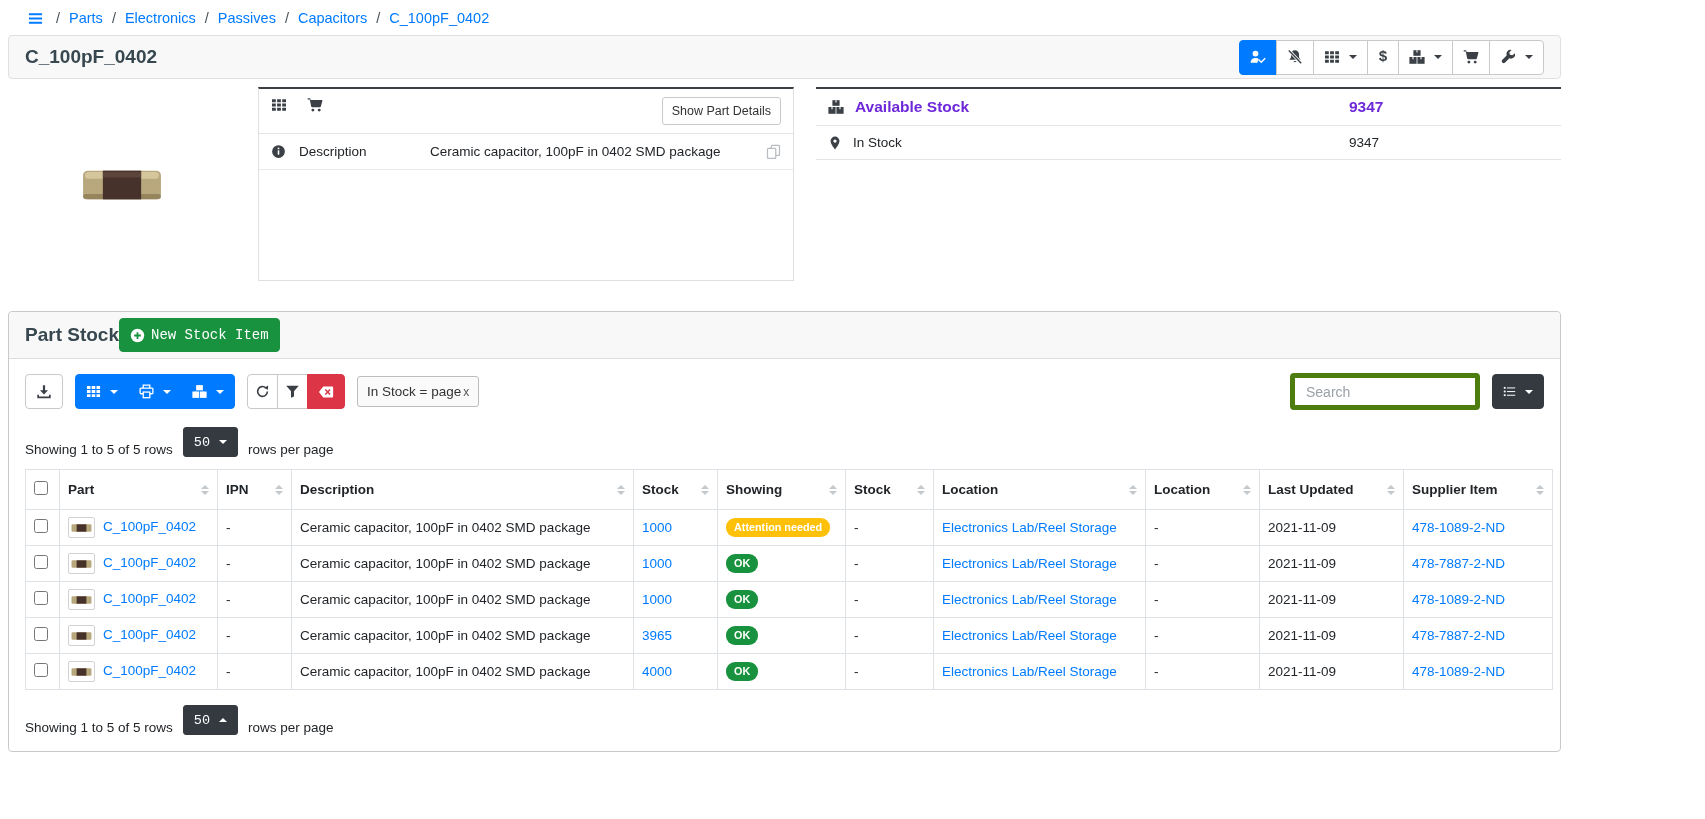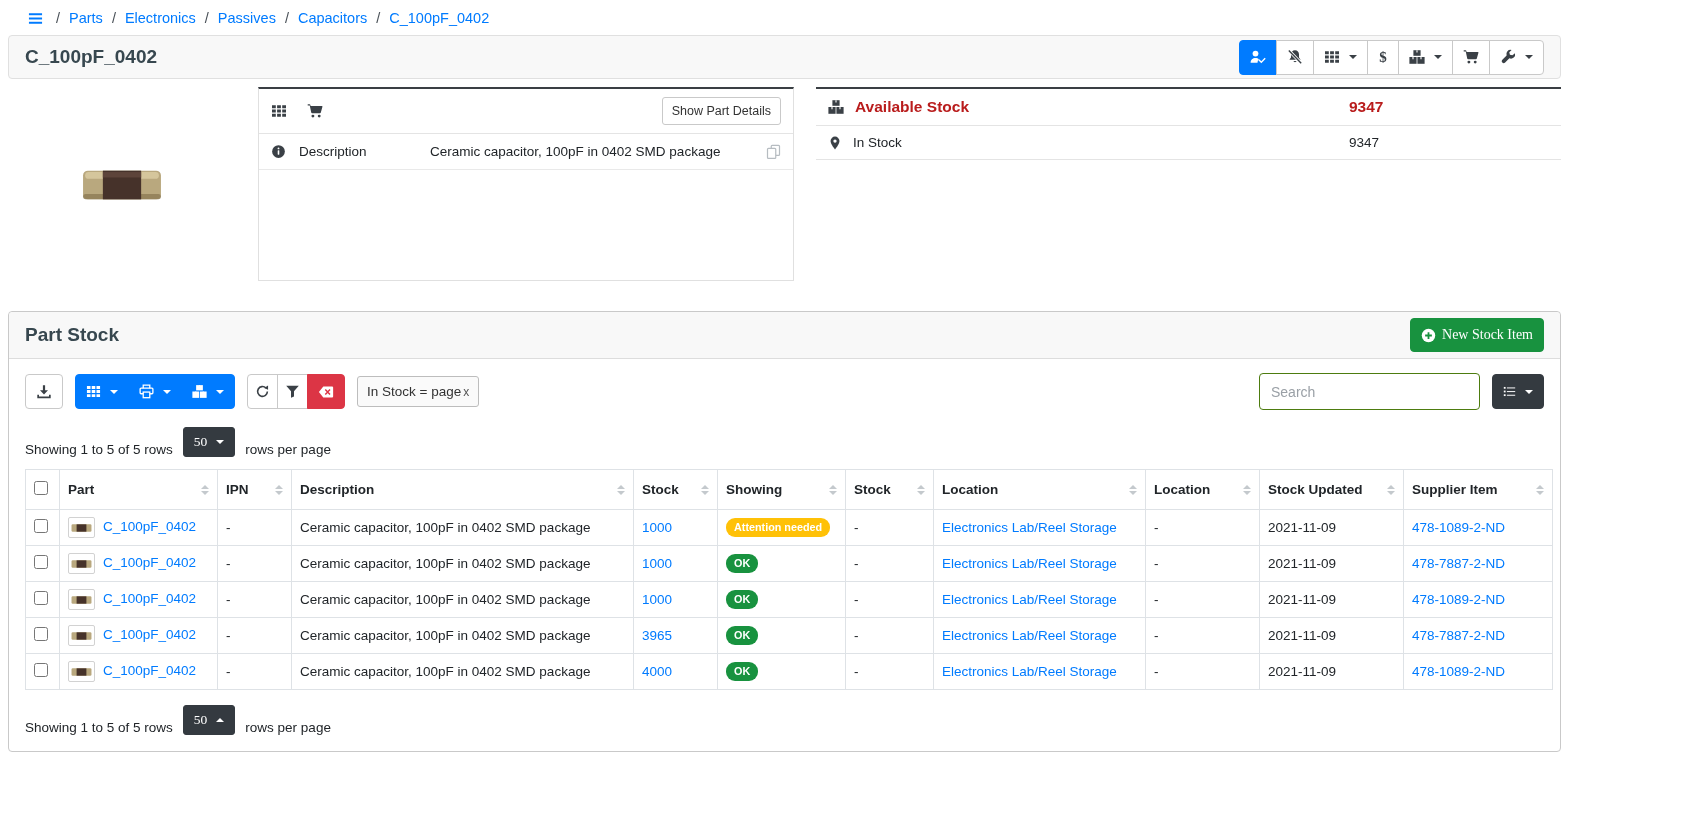--- a/index.html
+++ b/index.html
@@ -27,67 +27,67 @@
   .crumb-sep{color:#495057}
 
   
   .page-header{display:flex;align-items:center;justify-content:space-between;
     background:#f8f8f8;border:1px solid #e0e0e0;border-radius:4px;padding:5px 16px;height:44px}
   .page-title{font-size:19px;font-weight:700;color:#37474f}
 
   
   .btn{display:inline-flex;align-items:center;justify-content:center;gap:6px;height:35px;
     padding:0 10px;border:1px solid #c9c9c9;background:#fff;color:#3a4046;border-radius:4px;
-    cursor:pointer;font-family:Liberation Serif, serif;font-size:14px}
+    cursor:pointer;font-family:Liberation Mono, monospace;font-size:14px}
   .btn-primary{background:var(--primary);border-color:var(--primary);color:#fff}
   .btn-danger{background:var(--danger);border-color:var(--danger);color:#fff}
   .btn-dark{background:var(--dark);border-color:var(--dark);color:#fff}
   .btn-success{background:var(--success);border-color:var(--success);color:#fff}
   .btn-group{display:inline-flex}
   .btn-group .btn{border-radius:0;margin-left:-1px}
   .btn-group .btn:first-child{margin-left:0;border-top-left-radius:4px;border-bottom-left-radius:4px}
   .btn-group .btn:last-child{border-top-right-radius:4px;border-bottom-right-radius:4px}
   .caret{display:inline-block;width:0;height:0;border-left:4px solid transparent;
     border-right:4px solid transparent;border-top:4px solid currentColor;margin-left:3px}
   .caret-up{border-top:none;border-bottom:4px solid currentColor}
   .dollar-glyph{display:inline-block;min-width:10px;text-align:center}
   .dollar-glyph::before{content:"$";font-weight:700;font-size:15px}
 
   
   .details-row{display:flex;gap:22px;padding:8px 0 14px;align-items:flex-start}
   .image-panel{width:228px;height:196px;display:flex;align-items:center;justify-content:center}
   .part-image{width:82px;height:58px;cursor:pointer}
   .mid-card{width:536px;height:194px;border:1px solid #e0e0e0;border-top:2px solid #3a3f44;background:#fff}
-  .mid-toolbar{display:flex;align-items:center;gap:20px;padding:8px 12px;border-bottom:1px solid #e4e4e4}
+  .mid-toolbar{display:flex;gap:20px;padding:8px 12px;border-bottom:1px solid #e4e4e4}
   .small-btn{margin-left:auto;height:28px;padding:0 9px;font-size:12.5px;border:1px solid #c9c9c9;
     background:#fff;border-radius:3px;color:#333;cursor:pointer;font-family:inherit}
   .detail-row{display:flex;align-items:center;gap:13px;padding:10px 12px;border-bottom:1px solid #e9e9e9}
   .detail-label{width:118px}
   .detail-value{flex:1}
   .copy-icon{color:#b6bcc1;width:15px;height:15px;cursor:pointer}
   .right-card{flex:1;border-top:2px solid #3a3f44}
   .stock-row{display:flex;align-items:center;gap:11px;padding:9px 12px;border-bottom:1px solid #e4e4e4}
   .grow{flex:1}
-  .stock-head{font-weight:700;font-size:15.5px;color:#b91c1c}
+  .stock-head{font-weight:700;font-size:15.5px;color:#6d28d9}
   .stock-value-col{width:200px}
 
   
   .panel{border:1px solid #c9c9c9;border-radius:4px;margin-top:14px;background:#fff}
-  .panel-heading{display:flex;align-items:center;justify-content:space-between;background:#f8f8f8;
+  .panel-heading{display:flex;align-items:center;background:#f8f8f8;
     padding:7px 16px;border-bottom:1px solid #ddd;border-radius:4px 4px 0 0;height:47px}
   .panel-title{font-size:19px;font-weight:700;color:#37474f}
   .new-stock-btn{height:34px;font-size:14px}
   .panel-body{padding:14px 16px 12px}
 
   .table-toolbar{display:flex;align-items:center;gap:12px}
   .filter-tag{display:inline-flex;align-items:center;border:1px solid #bdbdbd;background:#fafafa;
     border-radius:3px;padding:6px 9px;font-size:13.5px;color:#333;height:31px}
   .filter-tag .x{cursor:pointer;color:#555;margin-left:2px;font-size:12px}
   .spacer{flex:1}
-  .search-input{width:221px;height:37px;border:1px solid #4d7c0f;border-radius:4px;padding:0 11px;
+  .search-input{width:190px;height:37px;border:5px solid #4d7c0f;border-radius:4px;padding:0 11px;
     font-size:14px;font-family:inherit;color:#333}
   .search-input::placeholder{color:#9aa0a6}
   .cols-btn{width:52px}
 
   .page-info{display:flex;align-items:flex-end;gap:10px;margin:17px 0 12px;font-size:13.5px}
   .page-info.bottom{margin:15px 0 4px}
   .page-size-btn{height:30px;padding:0 10px;font-size:13.5px;border-radius:3px}
 
   
   .stock-table{width:100%;border-collapse:collapse;font-size:13.5px;table-layout:fixed}
@@ -477,21 +477,21 @@
                 <div class="th-flex">
                   <span>Location</span>
                   <span class="sort">
                     <b class="u"></b>
                     <b class="d"></b>
                   </span>
                 </div>
               </th>
             <th>
                 <div class="th-flex">
-                  <span>Stock Updated</span>
+                  <span>Last Updated</span>
                   <span class="sort">
                     <b class="u"></b>
                     <b class="d"></b>
                   </span>
                 </div>
               </th>
             <th>
                 <div class="th-flex">
                   <span>Supplier Item</span>
                   <span class="sort">

